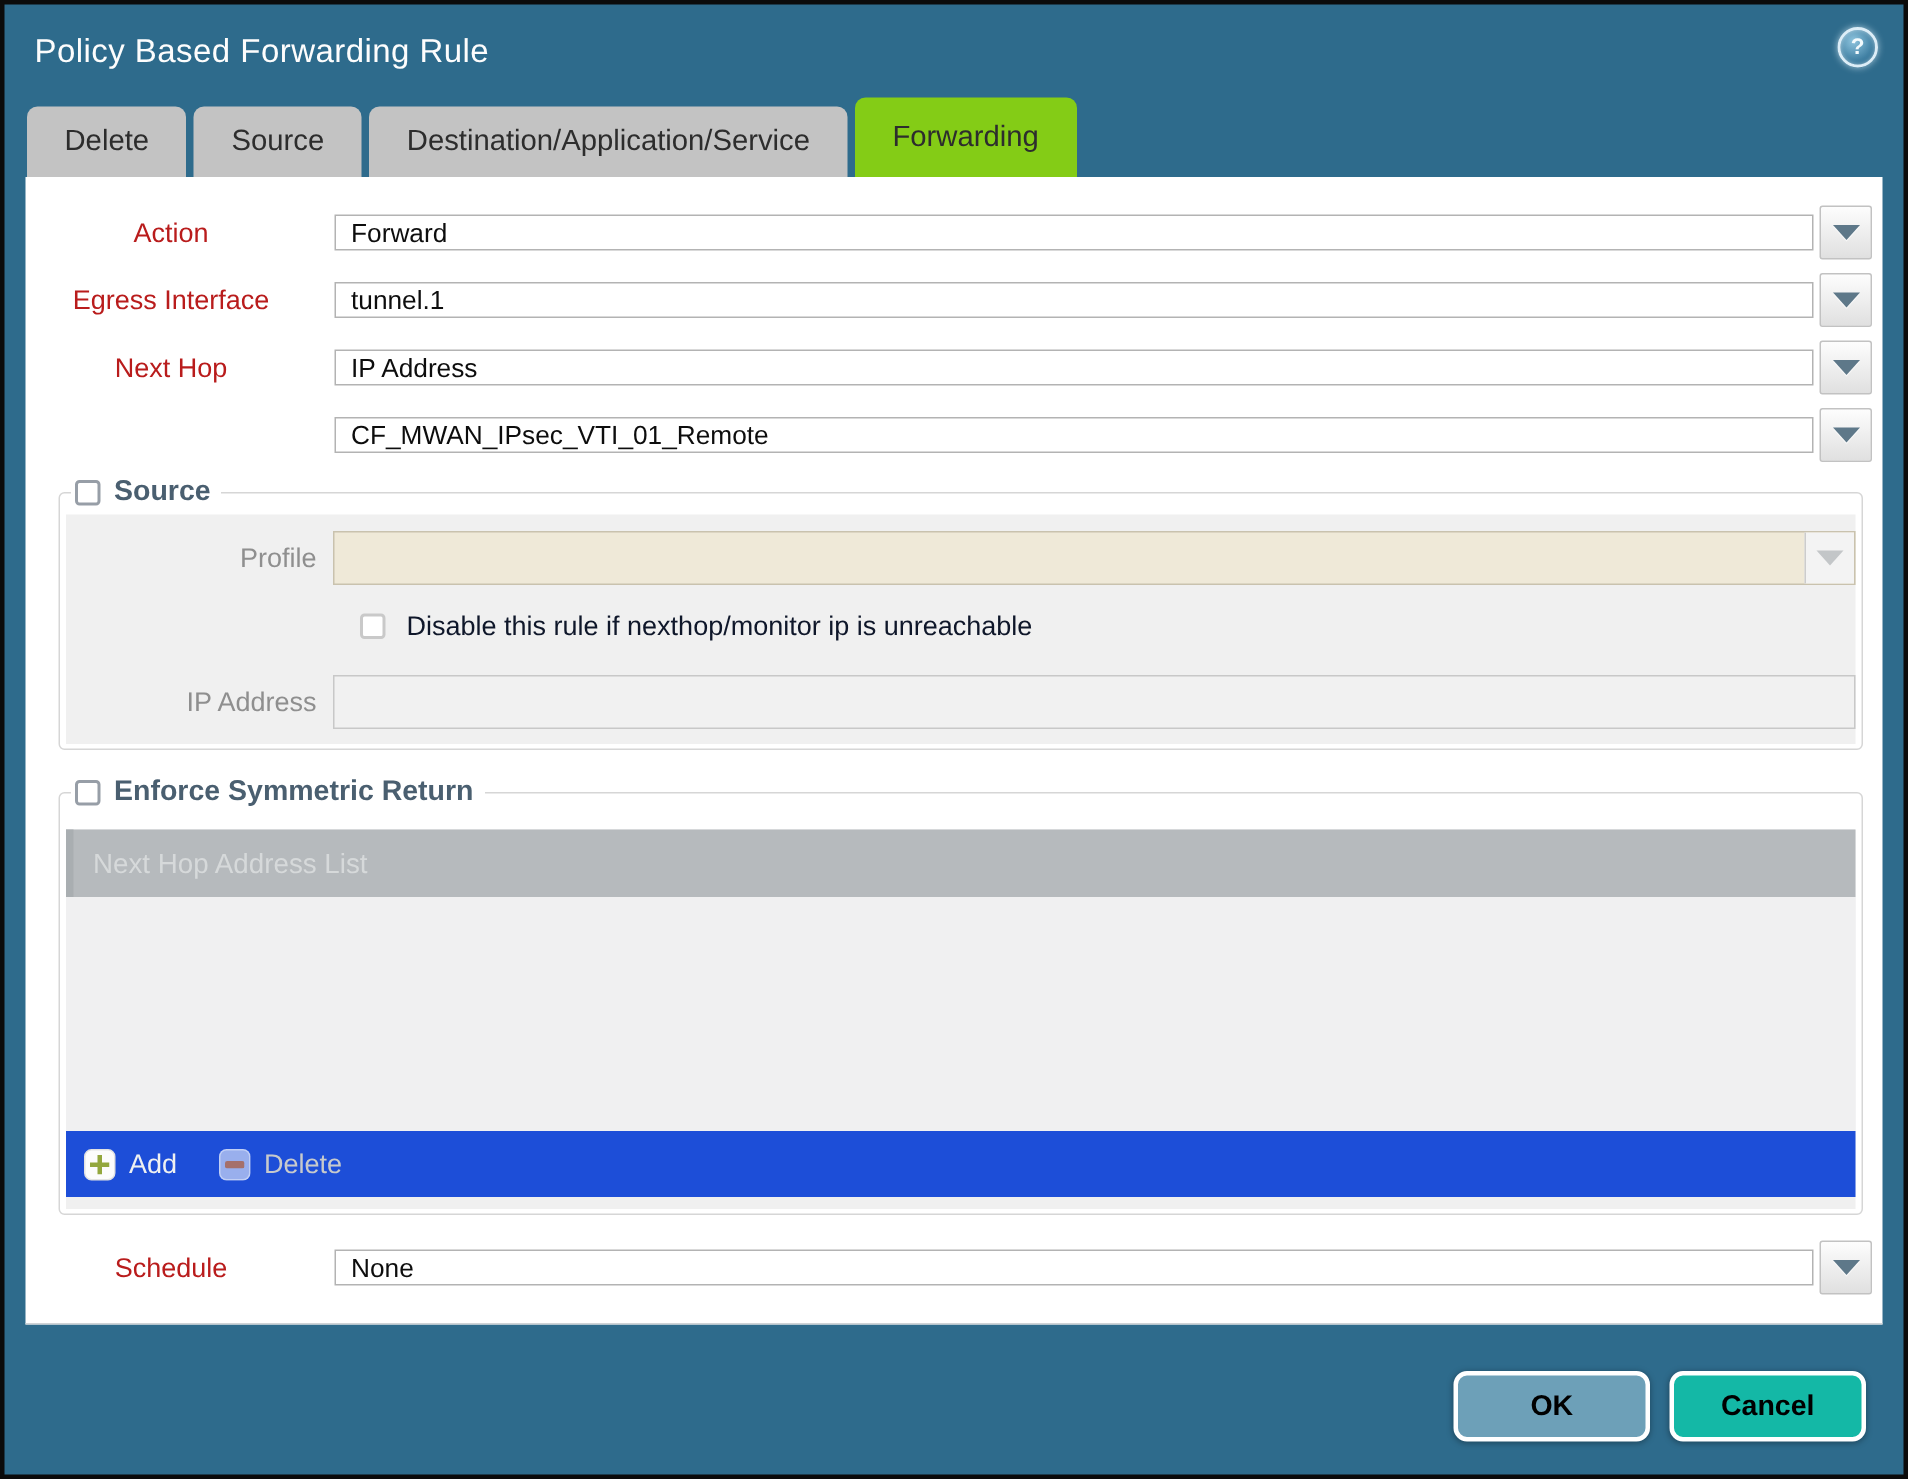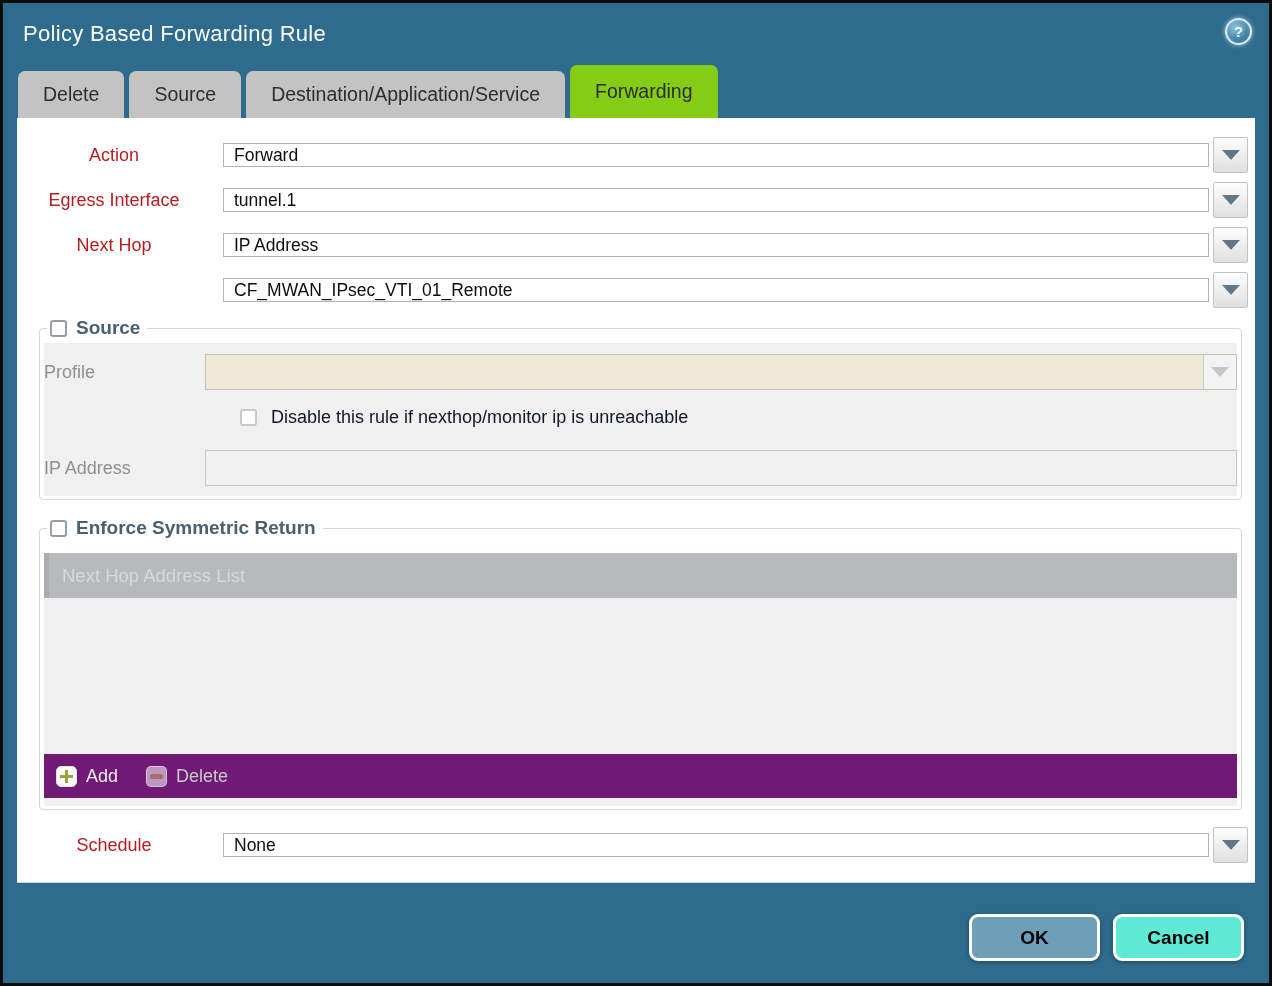--- a/index.html
+++ b/index.html
@@ -57,61 +57,61 @@
   
   fieldset { border:1px solid #d6d6d6; border-radius:4px; margin:8px 13px 0 22px; padding:4px 4px 3px; }
   legend { display:flex; align-items:center; gap:9px; padding:0 7px 0 3px; margin-left:3px; }
   legend .legend-text { font-size:19px; font-weight:bold; color:#4a5f70; }
   .checkbox { width:17px; height:17px; flex:none; border:2px solid #979ea7;
     border-radius:3px; background:#fff; cursor:pointer; }
   .checkbox.dim { border-color:#c9c9c9; cursor:default; }
 
   .disabled-area { background:#f0f0f0; padding:11px 0 10px; }
   .drow { display:flex; align-items:center; }
-  .drow-label { width:161px; flex:none; text-align:left; padding-right:11px;
+  .drow-label { width:178px; flex:none; text-align:right; padding-right:11px;
     font-size:18px; color:#8f8f8f; }
   .pfield { flex:1; display:flex; height:36px; border:1px solid #c9c2ae; background:#efe9d8; }
   .pfield .stub { flex:1; }
   .pfield .dd-dim { width:33px; background:#f3f3f3; border-left:1px solid #ccc;
     display:flex; align-items:center; justify-content:center; }
   .cbrow { margin:17px 0 0 196px; display:flex; align-items:center; gap:14px; }
   .cbrow .cb-text { font-size:18px; color:#0f172a; }
   .gfield { flex:1; height:36px; border:1px solid #c8c8c8; background:#f1f1f1; margin-right:0; }
   .drow.ip { margin-top:22px; }
   .drow.ip .gfield { margin-right:0; }
 
   
   fieldset.enforce { margin-top:17px; padding-top:0; }
   .table-wrap { margin-top:14px; background:#f0f0f0; padding-bottom:8px; }
   .tbl-header { height:45px; background:#b6babd; border-left:5px solid #a9aeb1;
     display:flex; align-items:center; padding-left:13px;
     color:#d6d9da; font-size:18.5px; }
   .tbl-body { height:156px; background:#f0f0f1; }
-  .tbl-toolbar { height:44px; background:#701a75; display:flex; align-items:center;
+  .tbl-toolbar { height:44px; background:#1d4ed8; display:flex; align-items:center;
     padding-left:12px; gap:28px; }
   .tool-btn { display:flex; align-items:center; gap:9px; cursor:default; }
   .icon-sq { width:21px; height:21px; border-radius:5px; background:#fcfcfc;
     border:1px solid #e2e2e2; display:flex; align-items:center; justify-content:center; }
   .icon-sq.dim { background:rgba(255,255,255,.55); border-color:rgba(255,255,255,.4); }
   .tool-label { font-size:18px; color:#eff1f1; }
   .tool-label.dim { color:#c7cacc; }
 
   .schedule-row { margin-top:17px; }
 
   
   .footer { position:absolute; right:25px; bottom:22px; display:flex; gap:13px; }
   .btn {
     width:131px; height:47px; border-radius:9px; border:3px solid #fff;
     font-size:19px; color:#000; display:flex; align-items:center; justify-content:center;
     box-shadow:0 1px 4px rgba(0,0,0,.35); cursor:pointer;
     font-family:"Liberation Sans", sans-serif;
     font-weight:bold;
   }
   .btn.ok { background:#6da0b8; }
-  .btn.cancel { background:#5eead4; }
+  .btn.cancel { background:#14b8a6; }
 </style>
 </head>
 <body>
 
 <div class="screen">
 
   <div class="titlebar">
     <div class="title">Policy Based Forwarding Rule</div>
   </div>
   <div class="help">?</div>

